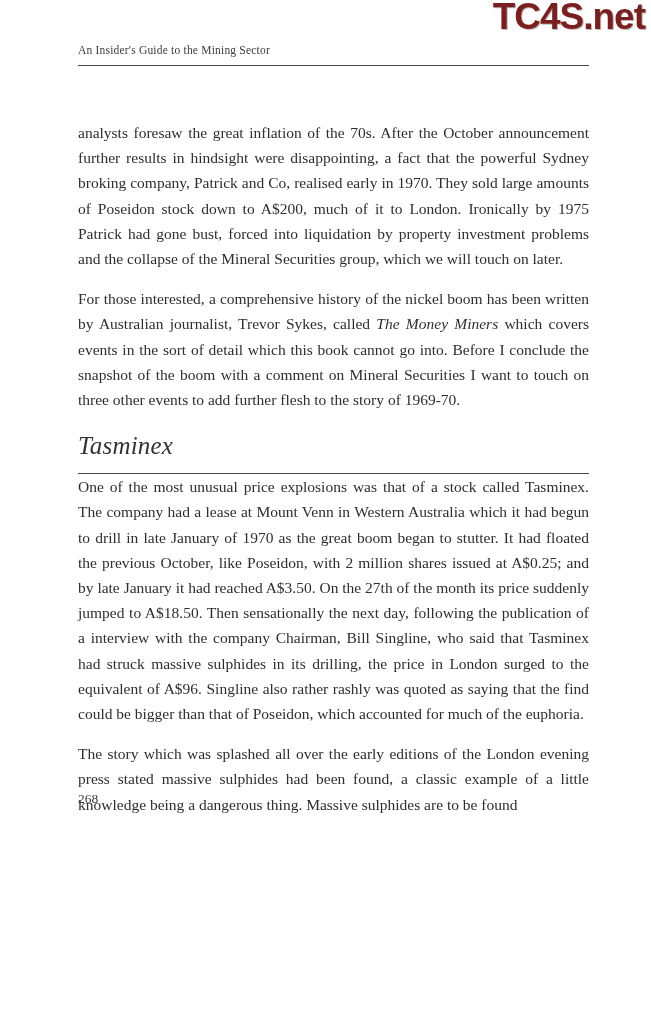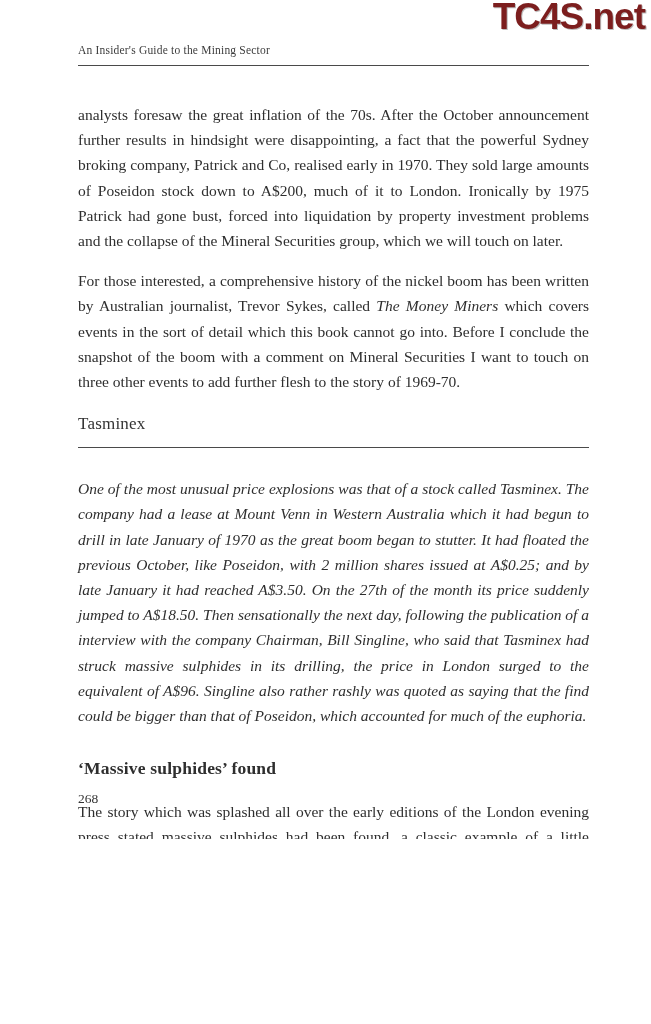--- a/index.html
+++ b/index.html
@@ -32,34 +32,33 @@
     border-bottom: 1px solid #4a4a4a;
   }
   p.body-text {
     font-size: 15.5px;
     line-height: 25.2px;
     text-align: justify;
     margin: 0 0 15px 0;
     color: #2e2e2e;
   }
   p.body-text.first {
-    margin-top: 36px;
+    margin-top: 54px;
   }
   p.body-text.after-section {
-    margin-top: 28px;
-    font-style: italic;
   }
   .section {
     margin: 20px 0 0 0;
-    font-size: 17px;
+    font-size: 25px;
     font-weight: 400;
     color: #333333;
     padding-bottom: 13px;
     border-bottom: 1px solid #4a4a4a;
     letter-spacing: 0.2px;
+    font-style: italic;
   }
   .subheading {
     margin: 30px 0 20px 0;
     font-size: 17.5px;
     font-weight: 600;
     color: #2e2e2e;
     letter-spacing: 0.2px;
   }
   em {
     font-style: italic;
@@ -128,21 +127,20 @@
     <div class="running-header">An Insider's Guide to the Mining Sector</div>
 
     <p class="body-text first">analysts foresaw the great inflation of the 70s. After the October announcement further results in hindsight were disappointing, a fact that the powerful Sydney broking company, Patrick and Co, realised early in 1970. They sold large amounts of Poseidon stock down to A$200, much of it to London. Ironically by 1975 Patrick had gone bust, forced into liquidation by property investment problems and the collapse of the Mineral Securities group, which we will touch on later.</p>
 
     <p class="body-text"><span>For those interested, a comprehensive history of the nickel boom has been written by Australian journalist, Trevor Sykes, called </span><em>The Money Miners</em><span> which covers events in the sort of detail which this book cannot go into. Before I conclude the snapshot of the boom with a comment on Mineral Securities I want to touch on three other events to add further flesh to the story of 1969-70.</span></p>
 
     <h1 class="section">Tasminex</h1>
 
     <p class="body-text after-section">One of the most unusual price explosions was that of a stock called Tasminex. The company had a lease at Mount Venn in Western Australia which it had begun to drill in late January of 1970 as the great boom began to stutter. It had floated the previous October, like Poseidon, with 2 million shares issued at A$0.25; and by late January it had reached A$3.50. On the 27th of the month its price suddenly jumped to A$18.50. Then sensationally the next day, following the publication of a interview with the company Chairman, Bill Singline, who said that Tasminex had struck massive sulphides in its drilling, the price in London surged to the equivalent of A$96. Singline also rather rashly was quoted as saying that the find could be bigger than that of Poseidon, which accounted for much of the euphoria.</p>
 
-    <h2 class="subheading">‘Massive sulphides’ found</h2>
 
     <p class="body-text">The story which was splashed all over the early editions of the London evening press stated massive sulphides had been found, a classic example of a little knowledge being a dangerous thing. Massive sulphides are to be found</p>
   </div>
 
 
   <div class="page-number">268</div>
 
 
 </div>
 

